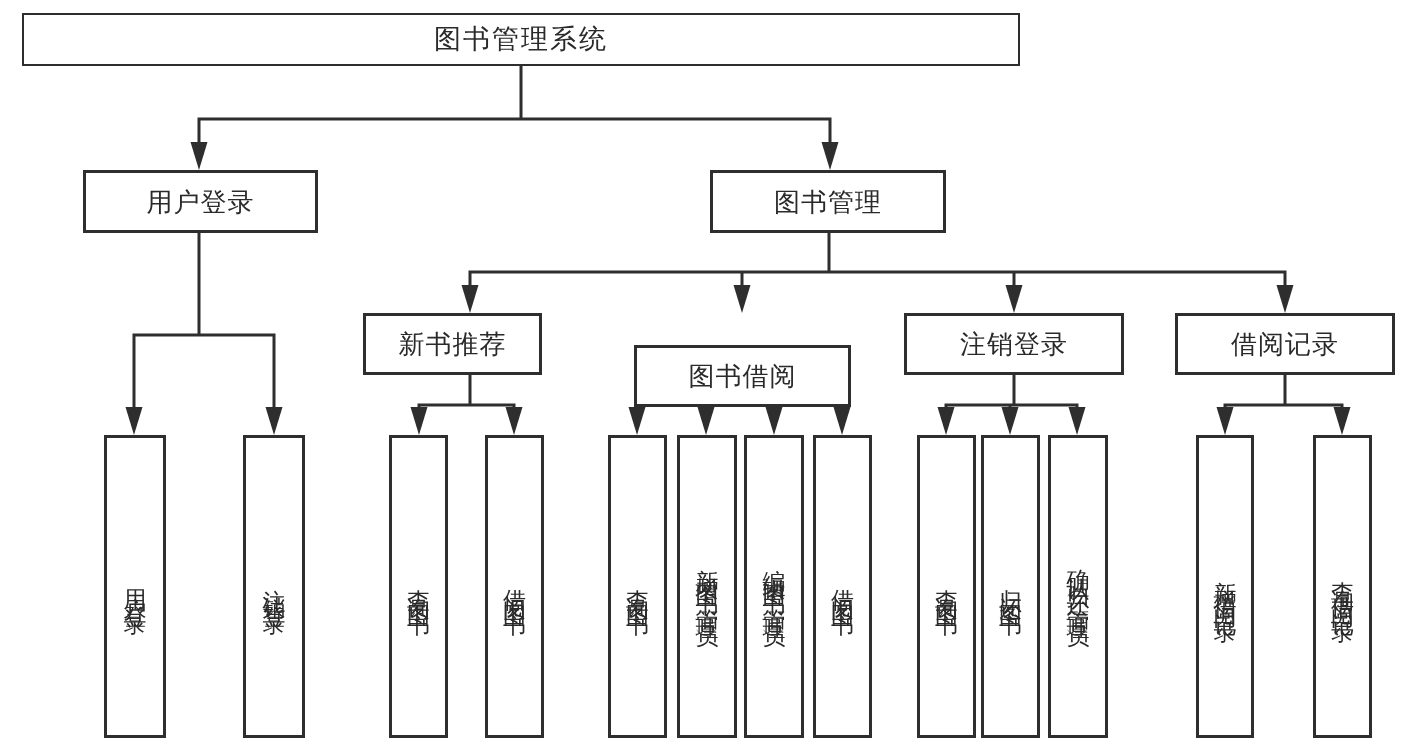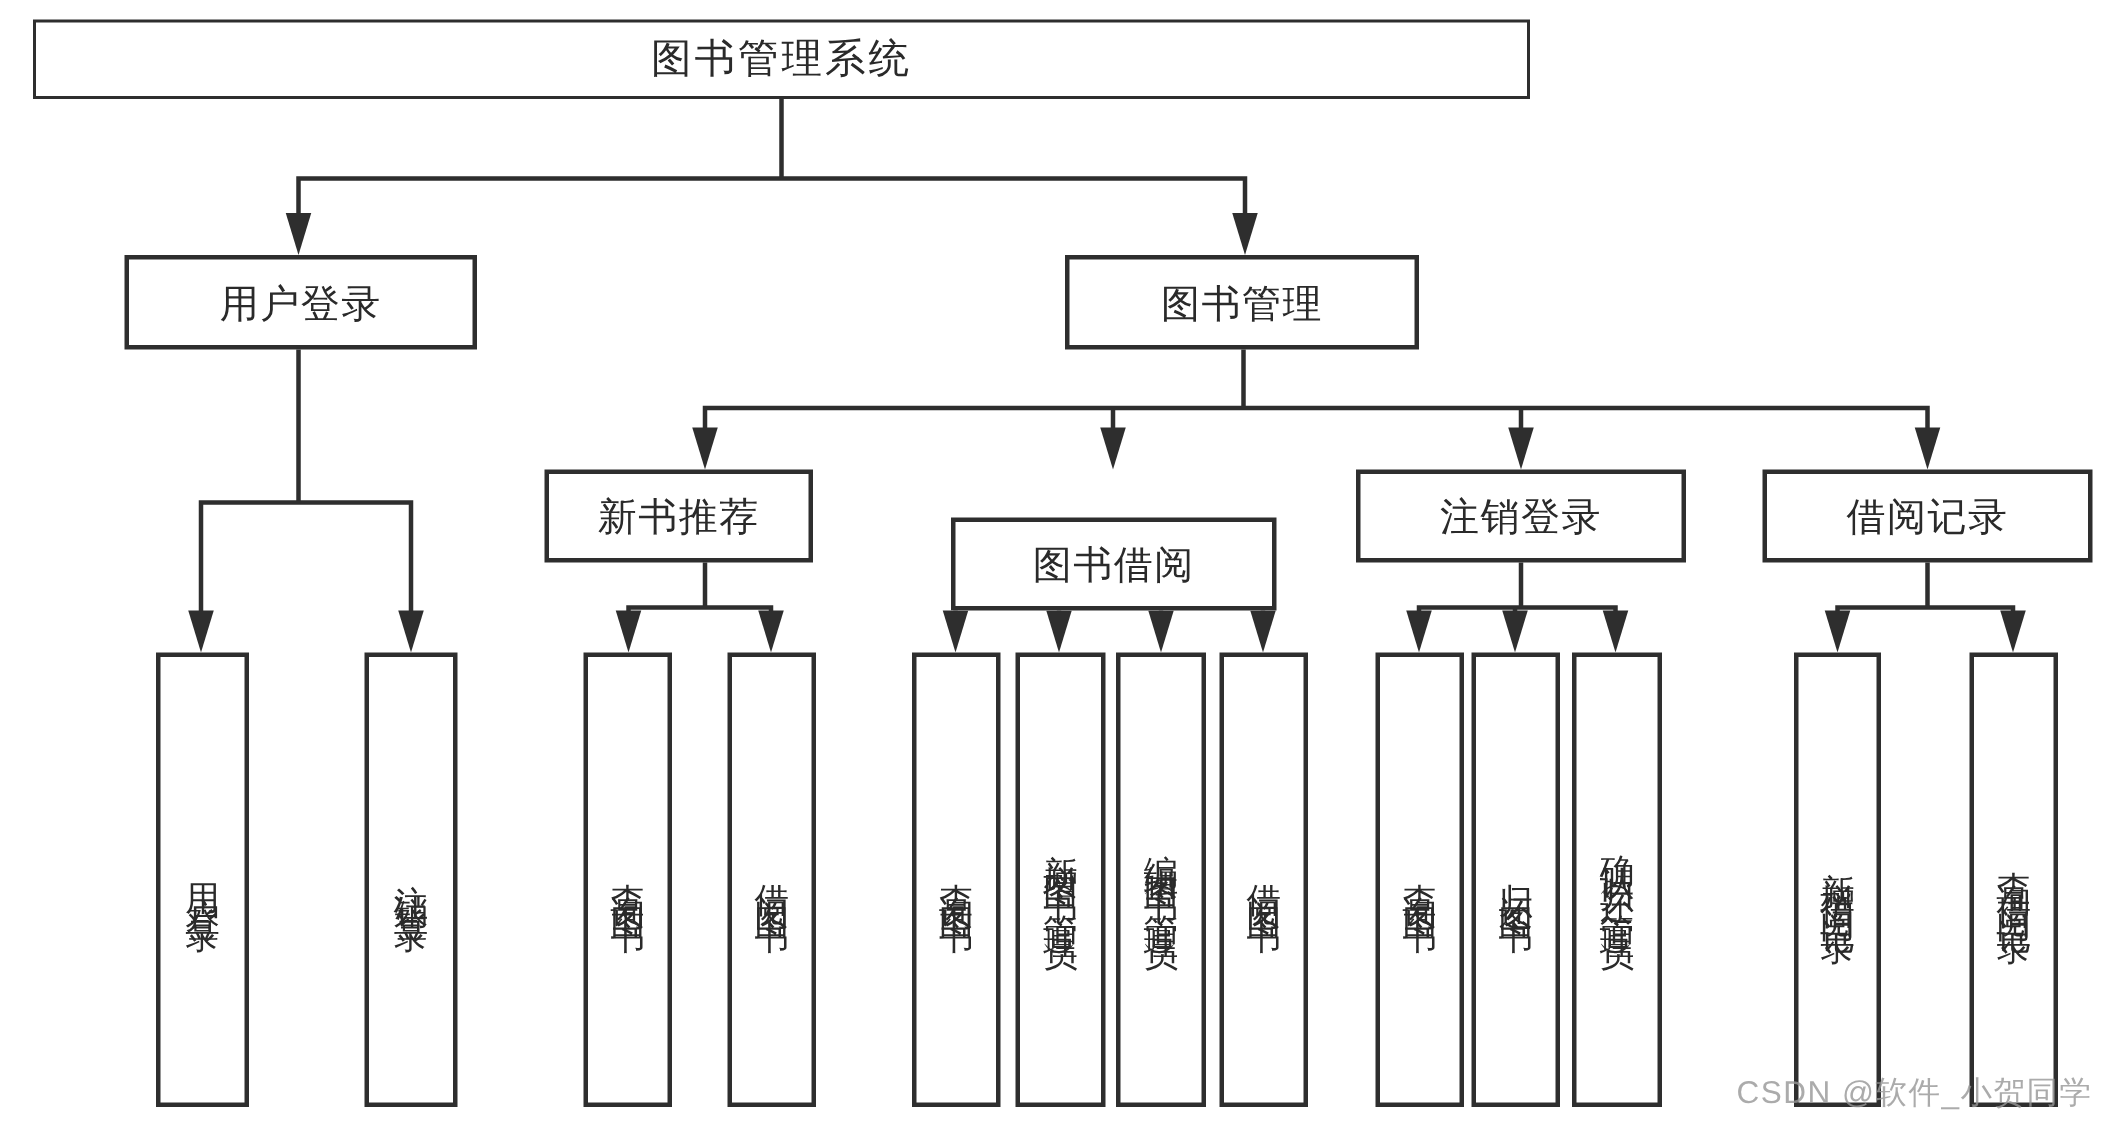--- a/index.html
+++ b/index.html
@@ -148,15 +148,14 @@
     <span>确认归还（管理员）</span>
   </div>
 
   <div class="node node-v" style="left:1196px; top:435px; width:58px; height:303px;">
     <span>新增借阅记录</span>
   </div>
   <div class="node node-v" style="left:1313px; top:435px; width:59px; height:303px;">
     <span>查询借阅记录</span>
   </div>
 
-  <div class="watermark">CSDN @软件_小贺同学</div>
 
 </div>
 
 </body></html>

